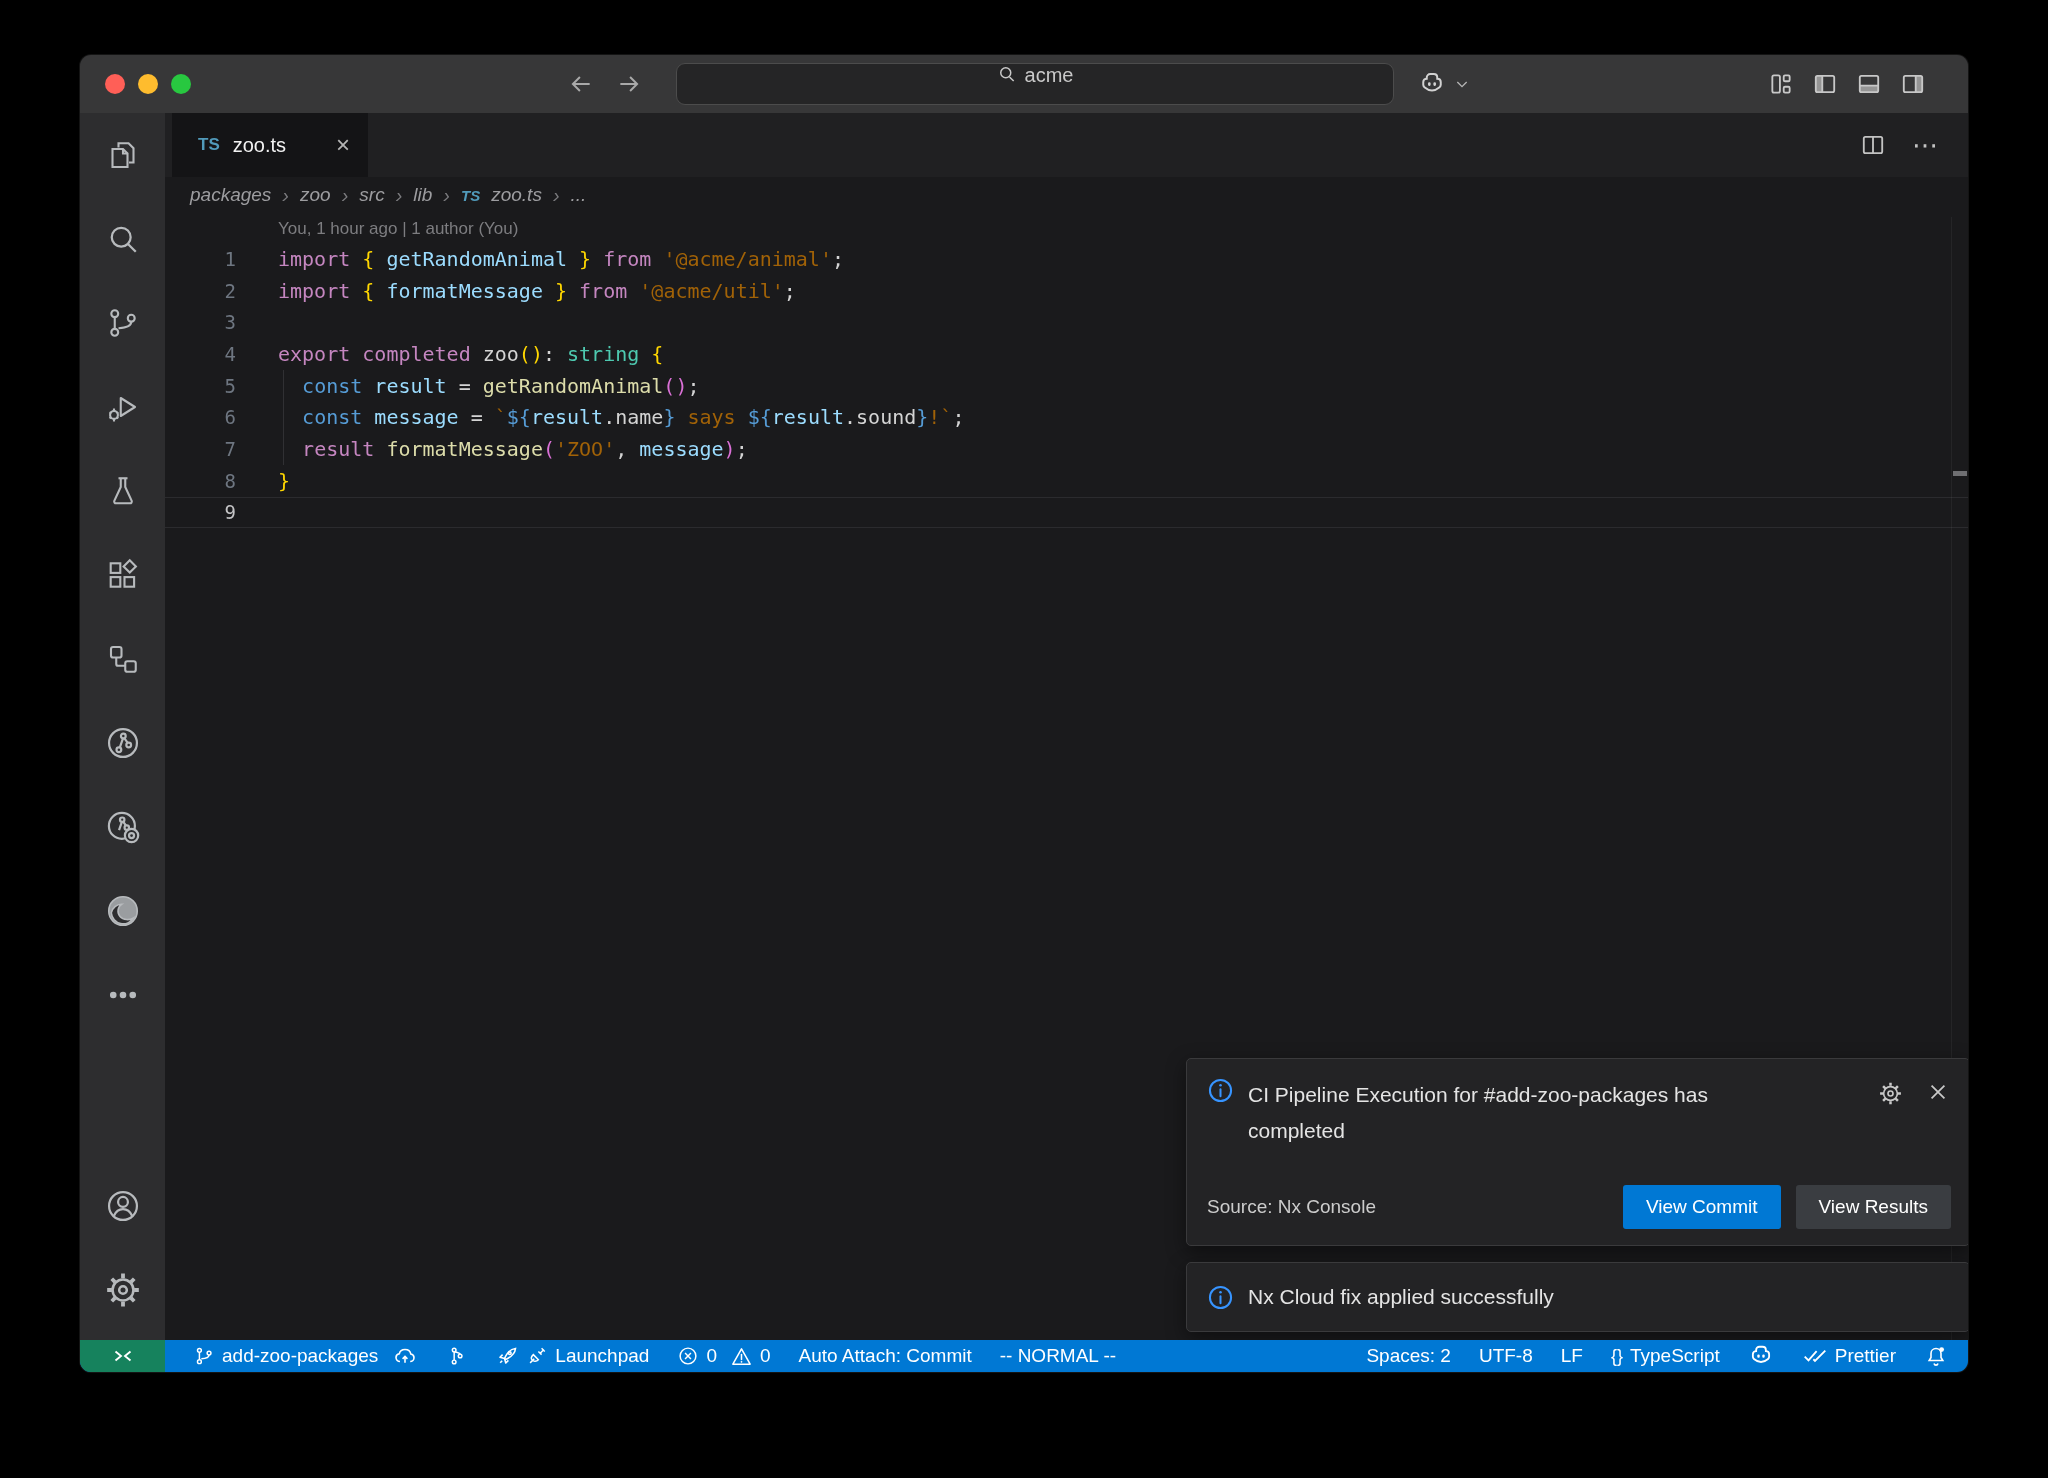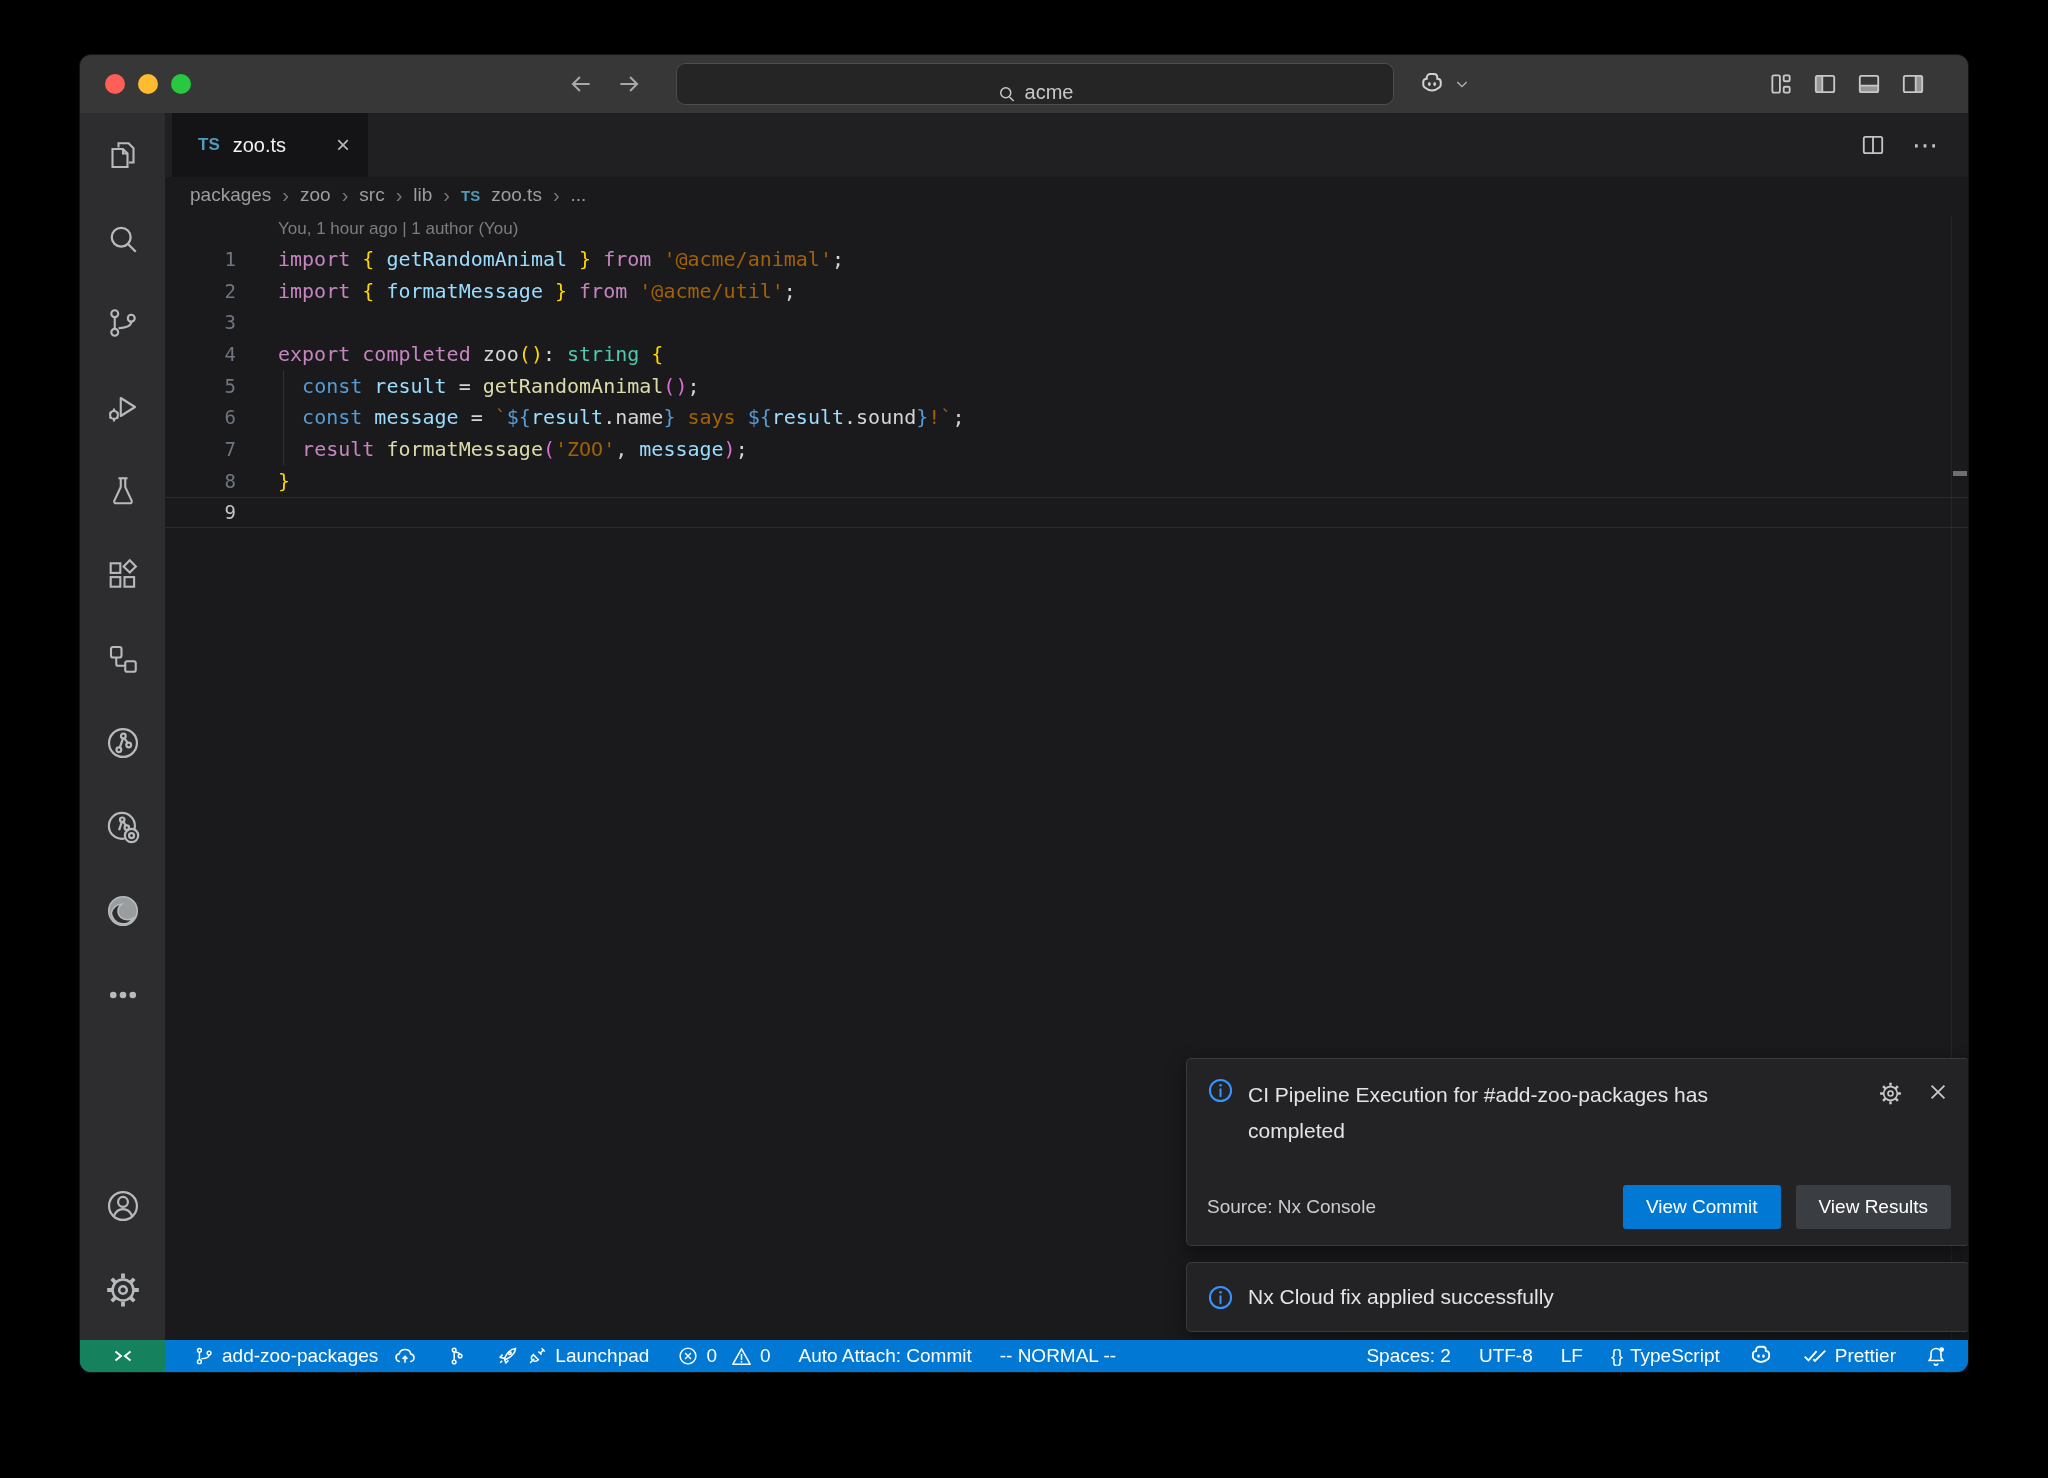--- a/index.html
+++ b/index.html
@@ -5,40 +5,40 @@
   html,body{margin:0;padding:0;background:#000;width:2048px;height:1478px;overflow:hidden;
     font-family:"Liberation Sans", sans-serif; -webkit-user-select:none;}
   .window{position:absolute;left:80px;top:55px;width:1888px;height:1317px;border-radius:11px;
     background:#1a1a1c;overflow:hidden;box-shadow:0 0 0 1px rgba(255,255,255,0.08),0 30px 80px rgba(0,0,0,.7);}
   
   .titlebar{position:absolute;left:0;top:0;right:0;height:58px;background:#373738;border-bottom:1px solid #1e1e1e;}
   .lights{position:absolute;left:25px;top:19px;display:flex;gap:13px;}
   .light{width:20px;height:20px;border-radius:50%;}
   .nav-arrows{position:absolute;left:488px;top:0;height:58px;display:flex;align-items:center;gap:22px;color:#a9a9a9;}
   .searchbox{position:absolute;left:596px;top:8px;width:716px;height:40px;border-radius:9px;background:#252526;
-    border:1px solid #4c4c4c;display:flex;align-items:flex-end;justify-content:center;gap:8px;color:#c8c8c8;font-size:20px;}
+    border:1px solid #4c4c4c;display:flex;align-items:flex-start;justify-content:center;gap:8px;color:#c8c8c8;font-size:20px;}
   .copilot-tb{position:absolute;left:1338px;top:0;height:58px;display:flex;align-items:center;gap:8px;color:#d2d2d2;}
   .layout-icons{position:absolute;right:42px;top:0;height:58px;display:flex;align-items:center;gap:18px;color:#c8c8c8;}
   
   .activitybar{position:absolute;left:0;top:58px;width:85px;bottom:32px;background:#2d2d2f;display:flex;flex-direction:column;align-items:center;}
   .ab-top{display:flex;flex-direction:column;align-items:center;}
   .ab-bottom{margin-top:auto;display:flex;flex-direction:column;align-items:center;margin-bottom:8px;}
   .ab-item{width:85px;height:84px;display:flex;align-items:center;justify-content:center;cursor:pointer;}
   .ab-item svg{stroke:#b7babd;}
   
   .tabstrip{position:absolute;left:85px;top:58px;right:0;height:64px;background:#202022;}
   .tab{position:absolute;left:7px;top:0;width:196px;height:64px;background:#141416;display:flex;align-items:center;padding:0 0 0 26px;box-sizing:border-box;gap:13px;}
   .ts-badge{color:#519ABA;font-weight:bold;font-size:17px;}
   .tab-label{color:#f2f2f2;font-size:20px;}
   .tab-close{margin-left:auto;margin-right:18px;color:#b5b5b5;font-size:24px;line-height:1;}
   .tabstrip-actions{position:absolute;right:28px;top:0;height:64px;display:flex;align-items:center;gap:26px;color:#c3c3c3;}
   .dots-icon::before{content:"⋯";font-size:26px;letter-spacing:2px;color:#c3c3c3;}
   
   .editor{position:absolute;left:85px;top:122px;right:0;bottom:32px;background:#1a1a1c;}
-  .breadcrumb{position:absolute;left:25px;top:0;height:36px;display:flex;align-items:center;gap:11px;color:#9d9da0;font-size:19px;}
+  .breadcrumb{position:absolute;left:25px;top:0;height:36px;display:flex;align-items:center;gap:11px;color:#9d9da0;font-size:19px;font-style:italic;}
   .bc-sep::before{content:"›";color:#7a7a7d;font-size:20px;}
   .bc-ts{color:#519ABA;font-weight:bold;font-size:15px;}
   .blame{position:absolute;left:113px;top:42px;color:#7d7d80;font-size:17px;}
   .codeblock{position:absolute;left:0;top:66px;right:0;font-family:"DejaVu Sans Mono","Liberation Mono",monospace;font-size:20px;}
   .code-row{display:flex;height:31.7px;align-items:center;position:relative;}
   .code-row.current{box-shadow:inset 0 1px 0 #2b2b2e, inset 0 -1px 0 #2b2b2e;}
   .gutter{flex:none;width:71px;text-align:right;color:#6e7681;font-size:19px;}
   .code-row.current .gutter{color:#c4c4c6;}
   .code-text{margin-left:42px;white-space:pre;}
   .indent-guide{position:absolute;left:118px;top:126.8px;height:95px;border-left:1px solid #303033;}

